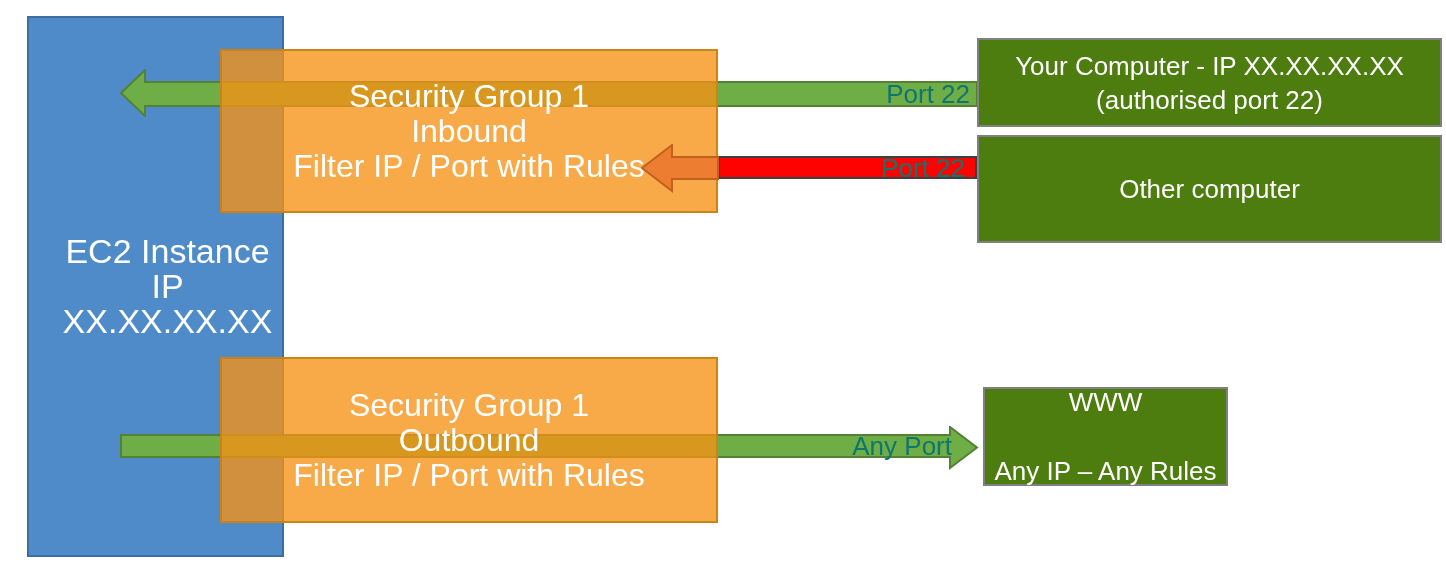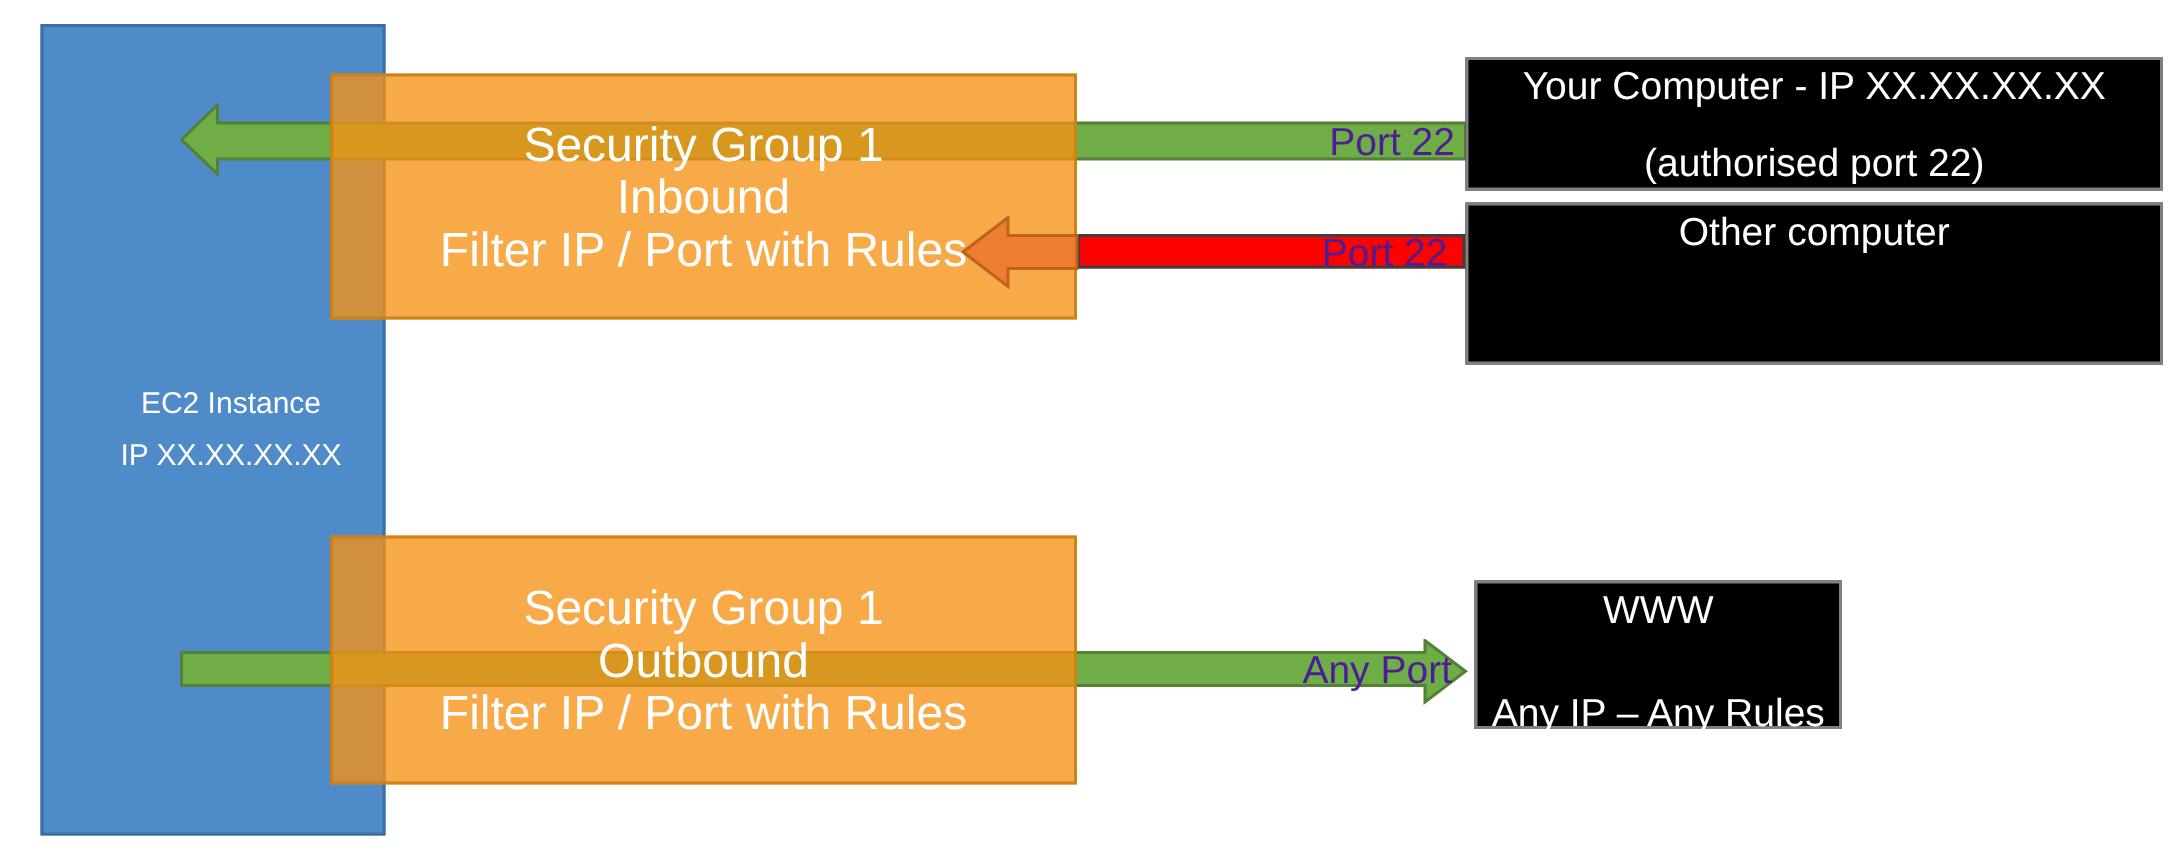--- a/index.html
+++ b/index.html
@@ -5,49 +5,49 @@
   html,body { margin:0; padding:0; background:#ffffff; }
   .stage {
     position:relative; width:1446px; height:578px;
     font-family:"Liberation Sans", sans-serif;
     background:#ffffff; overflow:hidden;
   }
   .box { position:absolute; box-sizing:border-box; display:flex; flex-direction:column;
          justify-content:center; align-items:center; text-align:center; color:#ffffff; }
 
   
-  .ec2 { left:27px; top:16px; width:230px; height:541px;
+  .ec2 { left:27px; top:16px; width:257px; height:541px;
          background:#4E8BC8; border:2px solid #3B6EA5; z-index:1;
-         font-size:20px; line-height:35px;padding-left:24px; }
+         font-size:34px; line-height:35px;padding-left:24px; }
 
   
   .sg  { background:rgba(246,146,22,0.78); border:2px solid rgba(201,130,22,0.95);
          z-index:3; font-size:32px; line-height:35px; }
   .sg-in  { left:220px; top:49px;  width:498px; height:164px; }
   .sg-out { left:220px; top:357px; width:498px; height:166px; }
 
   
-  .gray { background:#000000; border:2px solid #808080; z-index:3;
-          font-size:26px; line-height:34px;justify-content:space-between; }
+  .gray { background:#4d7c0f; border:2px solid #808080; z-index:3;
+          font-size:26px; line-height:34px; }
   .gray-your  { left:977px; top:38px;  width:465px; height:89px; }
   .gray-other { left:977px; top:135px; width:465px; height:108px; }
   .gray-www   { left:983px; top:387px; width:245px; height:99px;gap:35px; }
 
   
   .arrow-svg { position:absolute; z-index:2; }
   .arrow-head-svg { position:absolute; z-index:4; }
   .red-shaft { position:absolute; left:718px; top:156px; width:259px; height:23px;
                box-sizing:border-box; background:#FE0101; border:2px solid #3F3F3F; z-index:2; }
 
   
-  .flow-label { position:absolute; z-index:5; color:#4c1d95; font-size:26px;
+  .flow-label { position:absolute; z-index:5; color:#0f766e; font-size:26px;
                 line-height:26px; width:180px; text-align:right; }
   .lbl-port22-green { left:790px; top:81px; }
   .lbl-port22-red   { left:785px; top:155px; }
-  .lbl-anyport      { left:788px; top:433px; }
+  .lbl-anyport      { left:772px; top:433px; }
 </style>
 </head>
 <body>
 
 <div class="stage">
 
   <div class="box ec2">
     <div>EC2 Instance</div>
     <div>IP XX.XX.XX.XX</div>
   </div>

